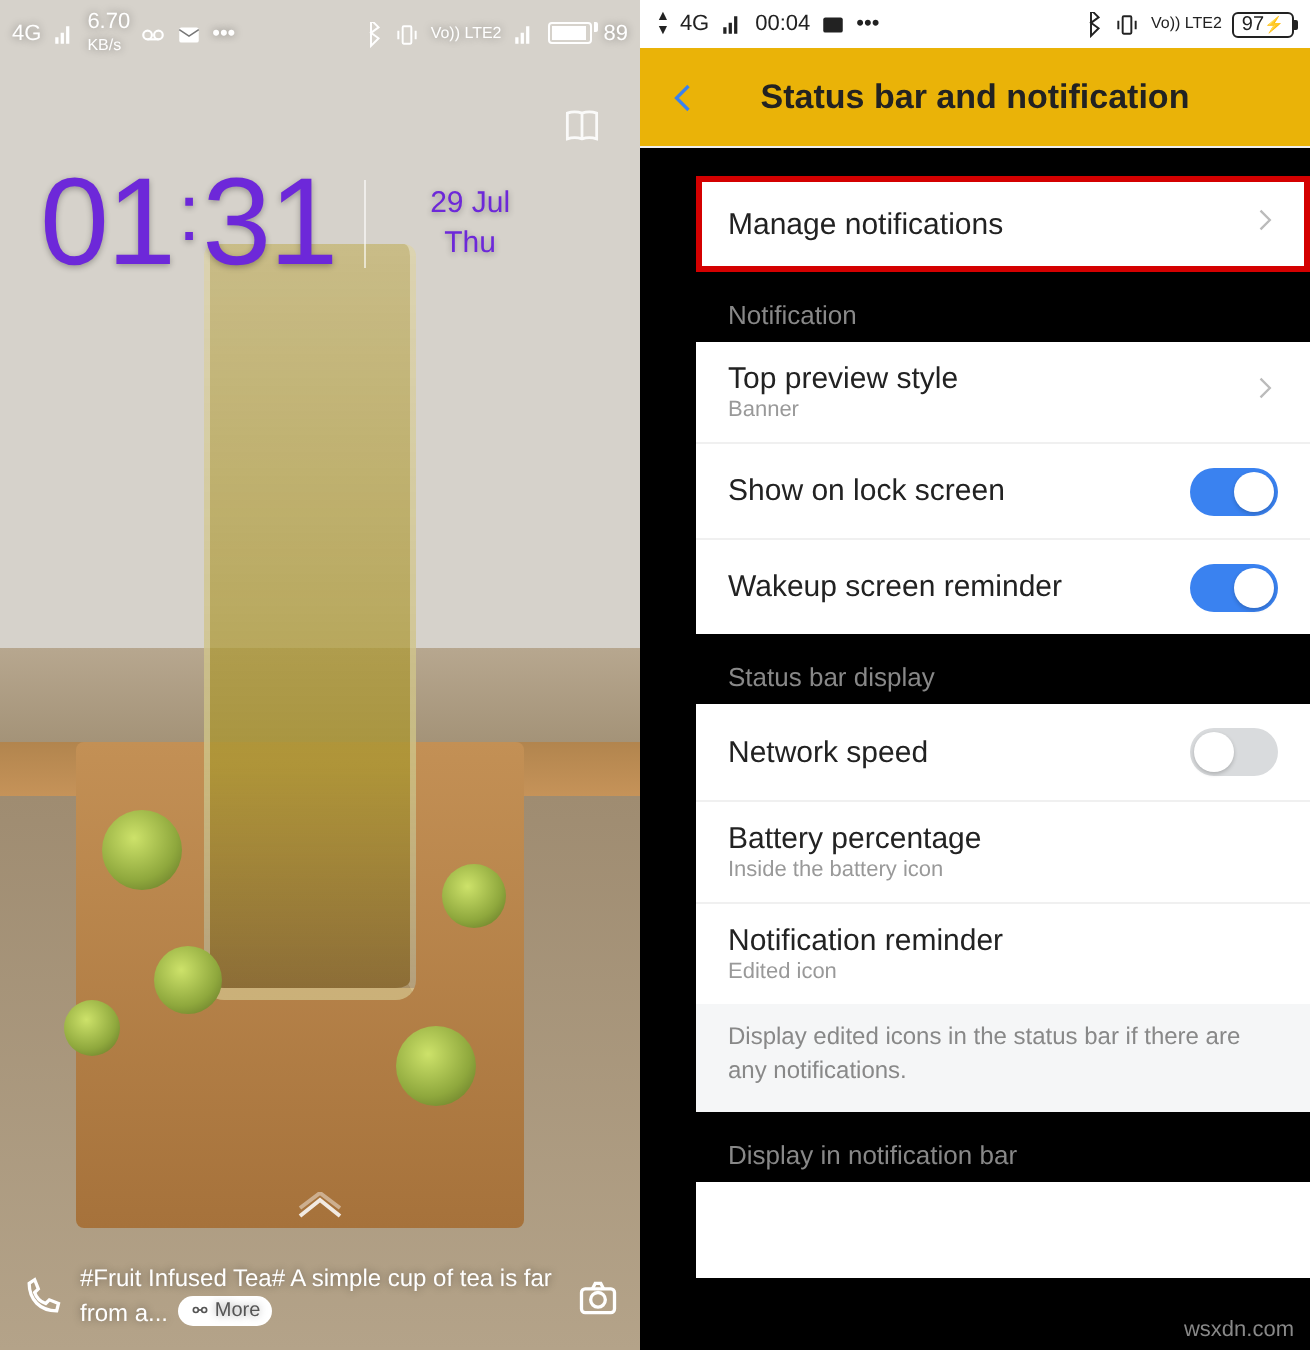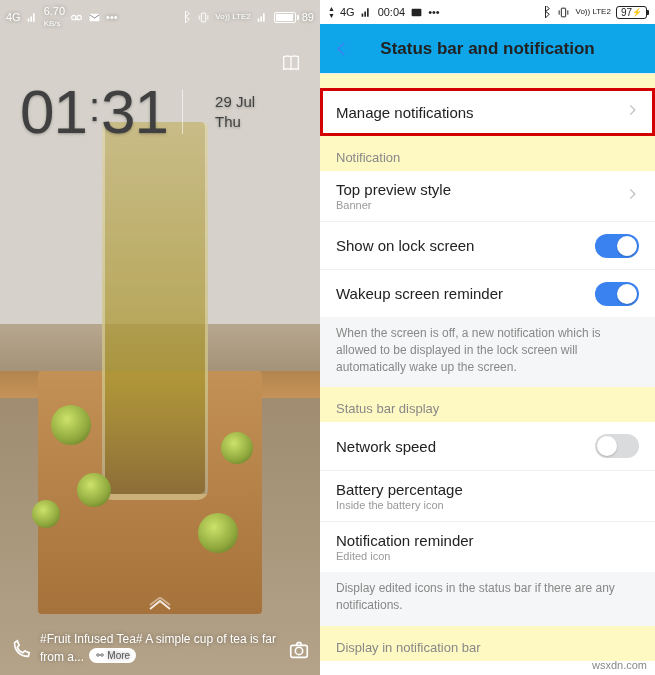--- a/index.html
+++ b/index.html
@@ -30,21 +30,21 @@
 .l1{ left:16%; top:60%; } .l2{ left:24%; top:70%; width:34px; height:34px;} .l3{ left:62%; top:76%;}
 .l4{ left:69%; top:64%; width:32px; height:32px;} .l5{ left:10%; top:74%; width:28px; height:28px;}
 
 .status-l { position:absolute; top:6px; left:6px; right:6px; display:flex; justify-content:space-between; color:#fff; font-size:11px; font-weight:500; text-shadow:0 0 4px rgba(0,0,0,.4); }
 .status-l .sg { display:flex; align-items:center; gap:5px; }
 .status-l svg { width:13px; height:13px; fill:#fff; }
 
 .reader-ic { position:absolute; top:52px; right:18px; color:#fff; opacity:.9; }
 .reader-ic svg { width:22px; height:22px; fill:none; stroke:#fff; stroke-width:1.5;}
 
-.clock-row { position:absolute; top:76px; left:20px; display:flex; align-items:center; color:#404040; text-shadow:0 1px 3px rgba(0,0,0,.3);}
+.clock-row { position:absolute; top:76px; left:20px; display:flex; align-items:center; color:#6d28d9; text-shadow:0 1px 3px rgba(0,0,0,.3);text-align:center;}
 .clock-t { font-size:62px; font-weight:100; letter-spacing:-1px; display:flex; align-items:center;}
 .clock-t .sep{ font-size:40px; padding:0 2px 8px;}
 .clock-date { margin-left:32px; font-size:15px; font-weight:300; line-height:1.3; }
 
 .swipe-up { position:absolute; bottom:60px; left:50%; transform:translateX(-50%); color:#fff; opacity:.85;}
 .swipe-up svg{ width:24px; height:14px; fill:none; stroke:#fff; stroke-width:2;}
 
 .quick-row { position:absolute; bottom:10px; left:10px; right:10px; display:flex; align-items:flex-end; gap:8px; }
 .phone-ic, .cam-ic { color:#fff; flex:0 0 auto; }
 .phone-ic svg, .cam-ic svg { width:22px; height:22px; fill:none; stroke:#fff; stroke-width:1.8; }
@@ -53,26 +53,26 @@
 .more-chip{ display:inline-flex; align-items:center; gap:2px; background:#fff; color:#555; font-size:10px; font-weight:500; padding:1px 6px; border-radius:8px; margin-left:2px;}
 .more-chip svg{ width:10px; height:10px; stroke:#555; fill:none; stroke-width:2;}
 
 
 .status-r { height:24px; display:flex; justify-content:space-between; align-items:center; padding:0 8px; font-size:11px; color:#222;}
 .status-r .sg{ display:flex; align-items:center; gap:5px;}
 .status-r svg{ width:13px; height:13px; fill:#222;}
 .bat-badge{ border:1px solid #222; border-radius:3px; padding:0 4px; font-size:10px; display:flex; align-items:center; position:relative;}
 .bat-badge:after{ content:""; position:absolute; right:-3px; top:3px; width:2px; height:5px; background:#222; border-radius:0 1px 1px 0;}
 
-.titlebar{ display:flex; align-items:center; height:50px; position:relative; border-bottom:1px solid #eee; background:#0ea5e9;}
+.titlebar{ display:flex; align-items:center; height:50px; position:relative; border-bottom:1px solid #eee; background:#eab308;}
 .back-btn{ width:44px; height:100%; display:flex; align-items:center; justify-content:center;}
 .back-btn svg{ width:18px; height:18px; fill:none; stroke:#3a82f0; stroke-width:2.2;}
 .titlebar h1{ flex:1; text-align:center; font-size:17px; font-weight:600; color:#222; margin-right:44px;}
 
-.scroller{ height:calc(675px - 24px - 50px); overflow:hidden; background:#fef9c3;}
+.scroller{ height:calc(675px - 24px - 50px); overflow:hidden; background:#000000;padding-left:28px;}
 .sec-head{ font-size:13px; color:#888; padding:14px 16px 6px;}
 .note{ font-size:12px; color:#888; padding:8px 16px 12px; line-height:1.4; background:#f5f6f7;}
 .row{ background:#fff; padding:10px 16px; display:flex; align-items:center; justify-content:space-between; min-height:48px;}
 .row + .row{ border-top:1px solid #f0f0f0;}
 .row .main { flex:1; }
 .row .lbl{ font-size:15px; color:#222;}
 .row .sub{ font-size:11px; color:#999; margin-top:1px;}
 .chev svg{ width:14px; height:14px; fill:none; stroke:#bbb; stroke-width:2;}
 
 .toggle{ width:44px; height:24px; border-radius:12px; background:#3a82f0; position:relative;}
@@ -129,21 +129,21 @@
         </svg>
       <svg viewBox="0 0 24 24">
           <rect x="8" y="4" width="8" height="16" rx="1" fill="none" stroke="#fff" stroke-width="1.8"></rect>
           <path d="M4 8v8M20 8v8" stroke="#fff" stroke-width="1.8"></path>
         </svg>
       <span class="smallcaps" style="line-height:1">Vo))
 LTE2</span>
       <svg viewBox="0 0 24 24">
           <path d="M3 20h3v-6H3v6zm5 0h3V10H8v10zm5 0h3V4h-3v16z"></path>
         </svg>
-      <span style="display:flex;align-items:center;gap:1px">
+      <span style="display:flex;gap:1px">
         <span style="border:1px solid #fff;border-radius:2px;width:22px;height:11px;position:relative;display:inline-block">
           <span style="position:absolute;left:1px;top:1px;bottom:1px;width:85%;background:#fff"></span>
         </span>
         <span style="width:2px;height:5px;background:#fff;border-radius:0 1px 1px 0"></span>
         <span style="margin-left:2px">89</span>
       </span>
     </div>
   </div>
 
   <div class="reader-ic">
@@ -270,21 +270,20 @@
       <div class="toggle"></div>
     </div>
 
     <div class="row">
       <div class="main">
           <div class="lbl">Wakeup screen reminder</div>
         </div>
       <div class="toggle"></div>
     </div>
 
-    <div class="note">When the screen is off, a new notification which is allowed to be displayed in the lock screen will automatically wake up the screen.</div>
 
     <div class="sec-head">Status bar display</div>
 
     <div class="row">
       <div class="main">
           <div class="lbl">Network speed</div>
         </div>
       <div class="toggle off"></div>
     </div>
 

